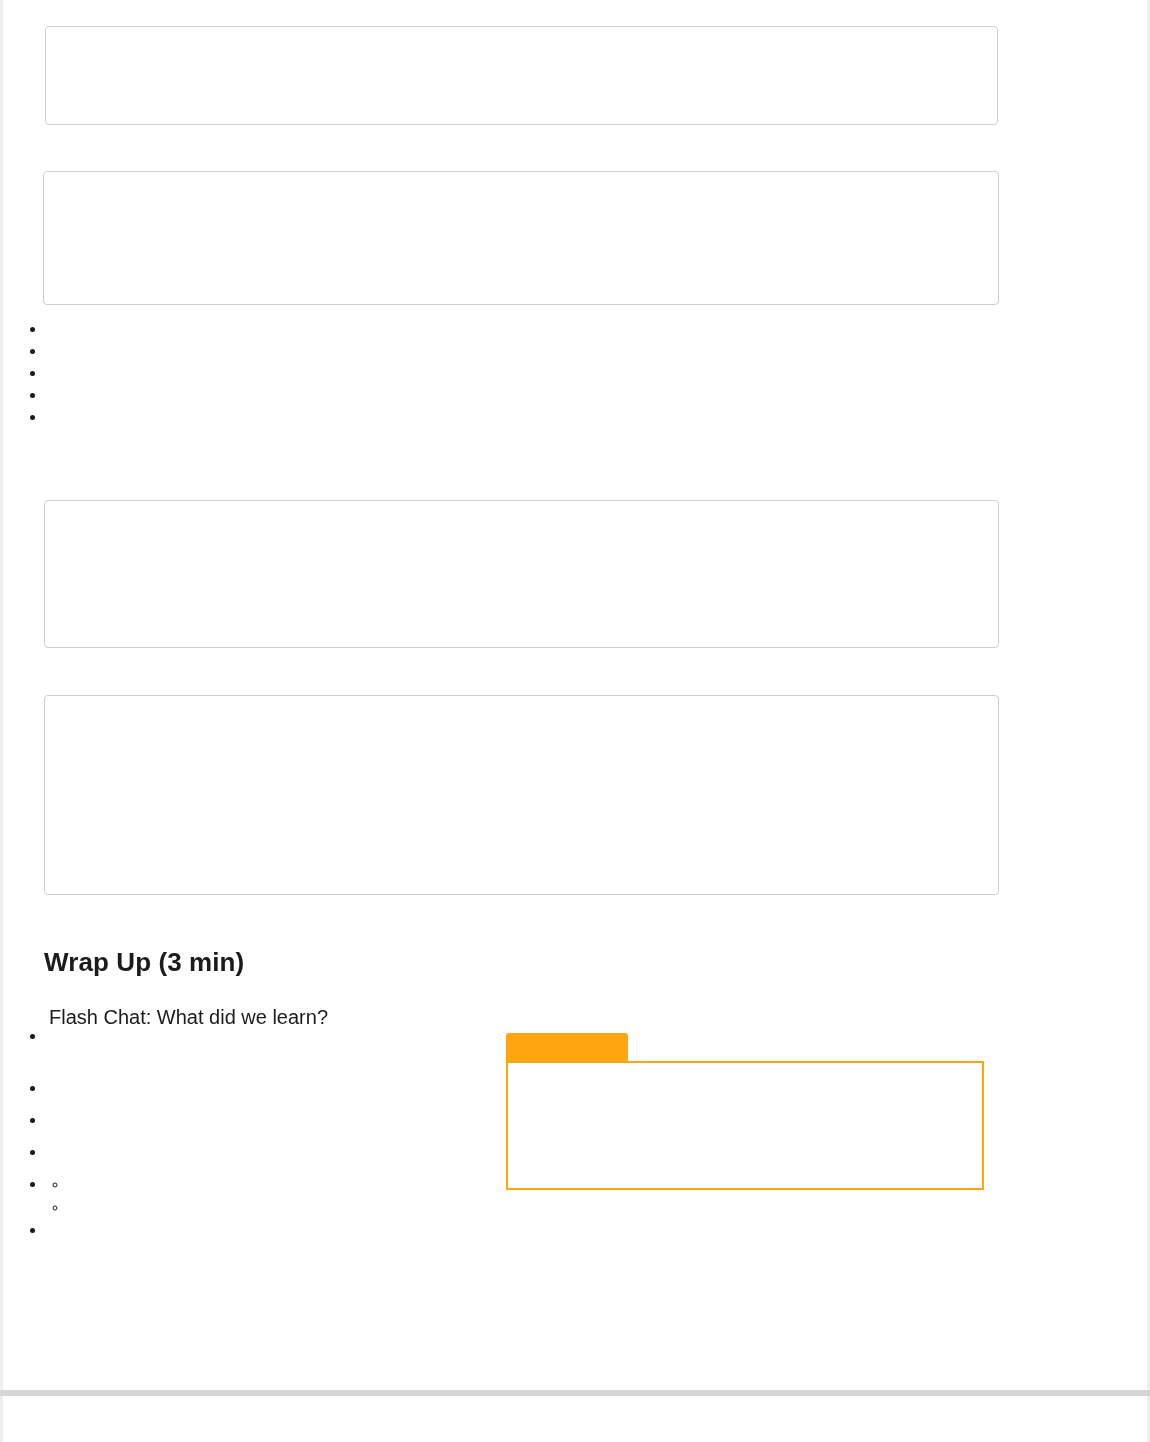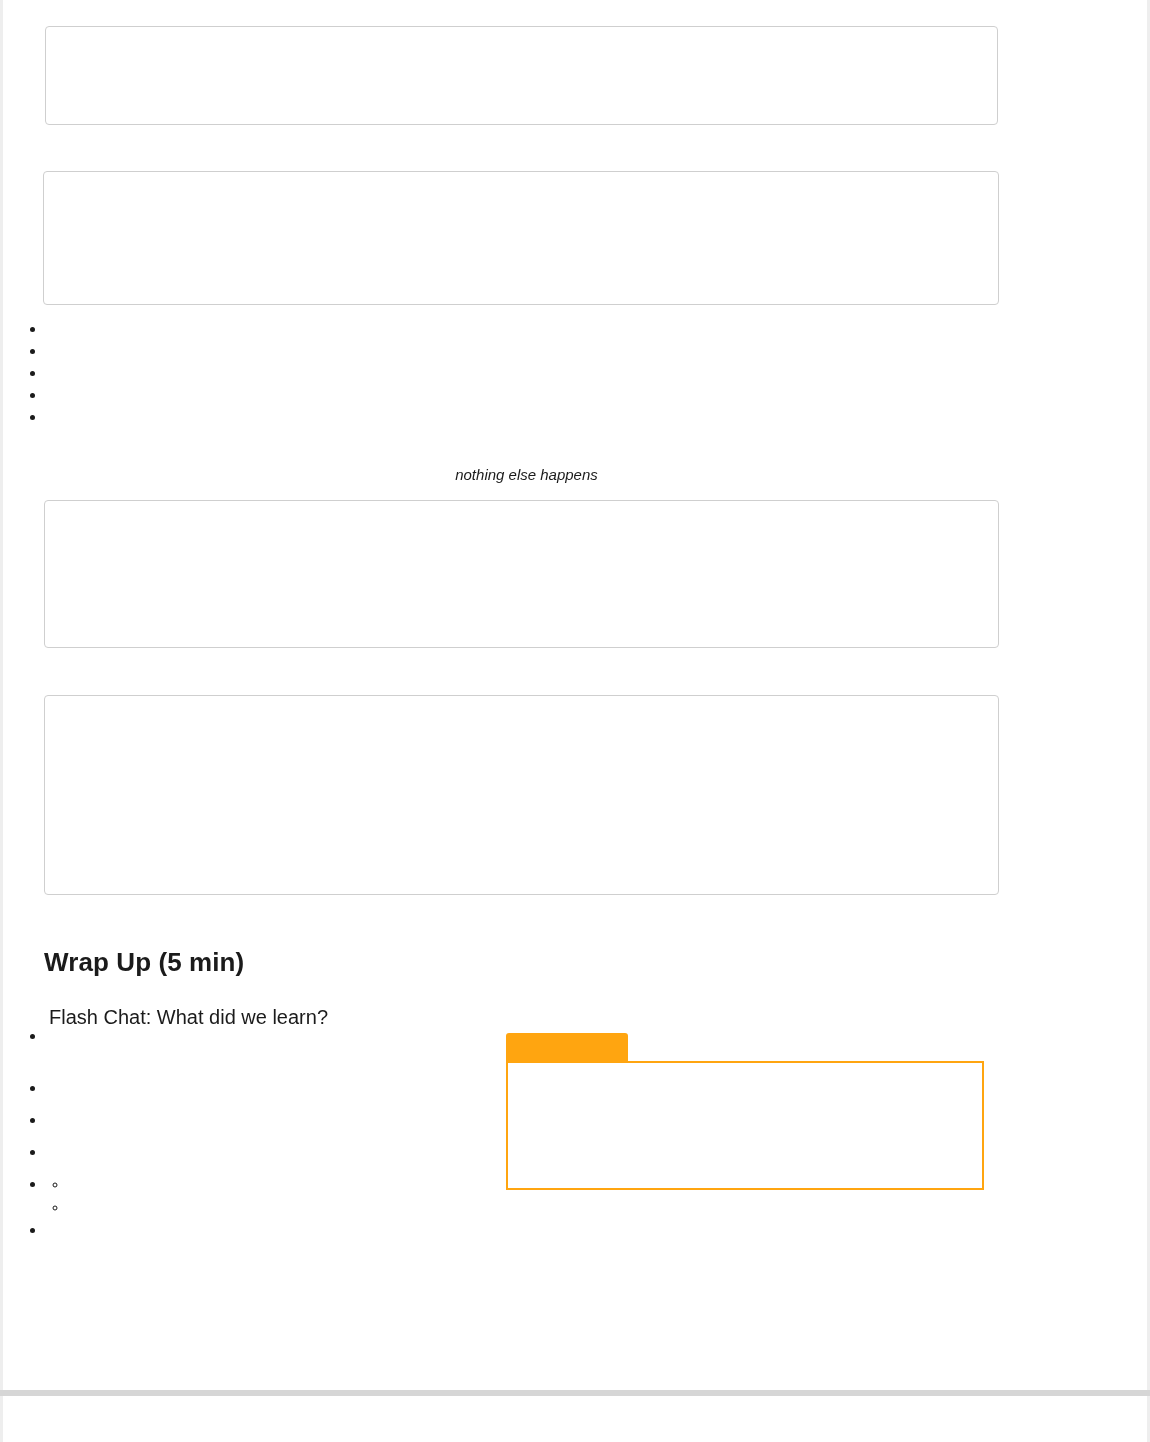--- a/index.html
+++ b/index.html
@@ -163,30 +163,29 @@
   </div>
 
   <ul class="bullets list-a">
     <li><span></span></li>
     <li><span></span></li>
     <li><span></span></li>
     <li><span></span></li>
     <li><span></span></li>
   </ul>
 
-  <div class="caption">nothing else happens</div>
 
   <div class="box box-3">
     <span></span>
   </div>
   <div class="box box-4">
     <span></span>
   </div>
 
-  <h2 class="h-wrapup">Wrap Up (5 min)</h2>
+  <h2 class="h-wrapup">Wrap Up (3 min)</h2>
   <p class="p-flash">Flash Chat: What did we learn?</p>
 
   <ul class="bullets list-b">
     <li class="li-spacer-lg"><span></span></li>
     <li class="li-spacer-md"><span></span></li>
     <li class="li-spacer-md"><span></span></li>
     <li class="li-spacer-md"><span></span></li>
     <li>
       <span></span>
       <ul class="sub">

